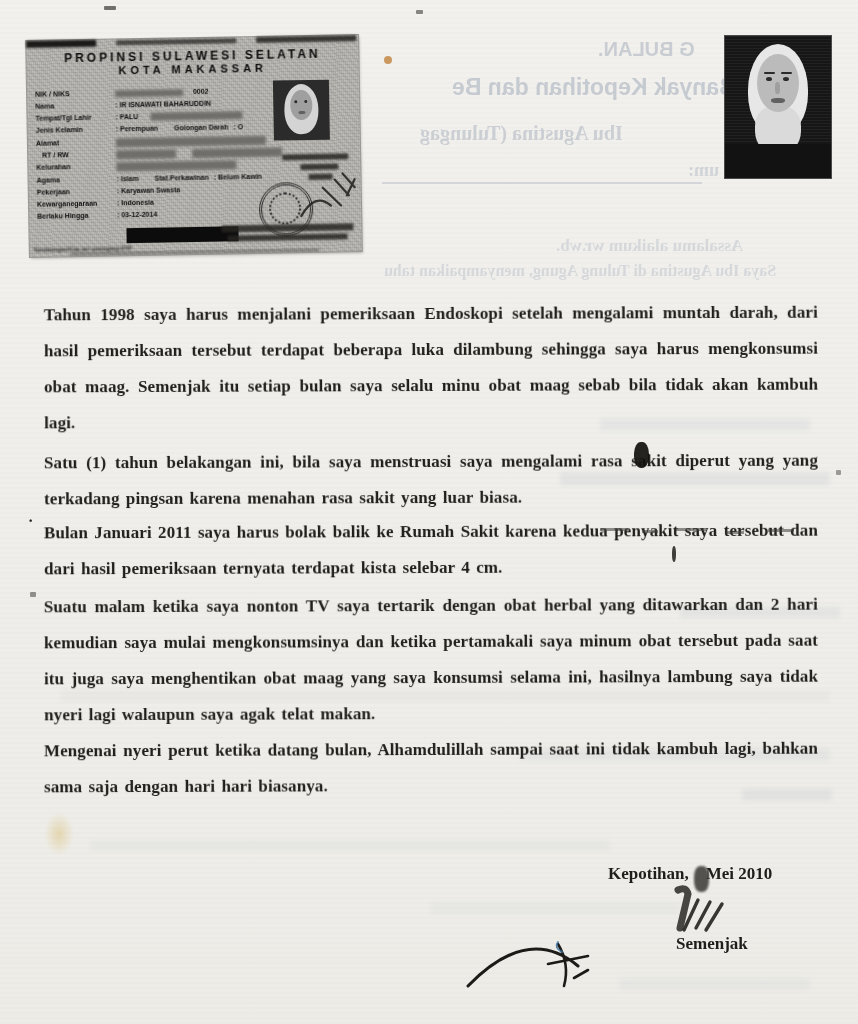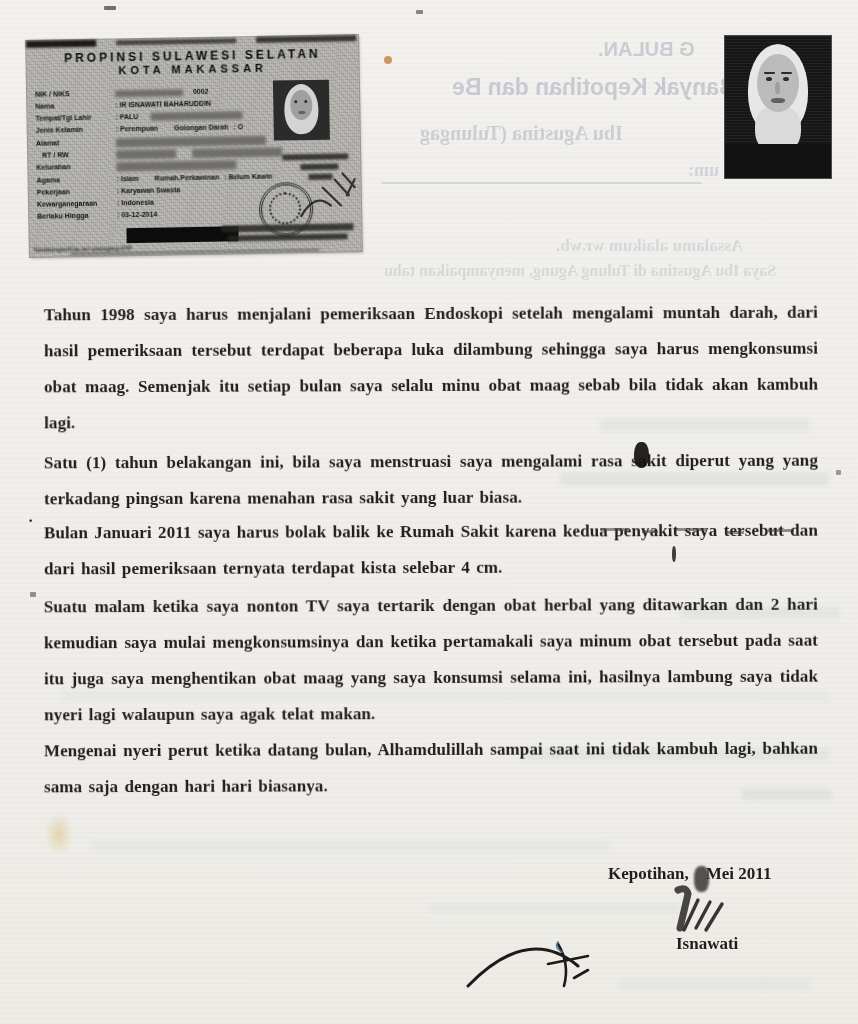--- a/index.html
+++ b/index.html
@@ -153,21 +153,21 @@
       <span class="redact" style="width:60px; height:9px;"></span>
       <span class="redact" style="width:90px; height:9px; margin-left:14px;"></span>
     </div>
     <div class="abs crow" style="top:123px;">
       <span class="clabel">Kelurahan</span>
       <span class="redact" style="width:120px; height:9px;"></span>
     </div>
     <div class="abs crow" style="top:136px;">
       <span class="clabel">Agama</span>
       <span class="cval">: Islam</span>
-      <span class="c2label">Rumah.Perkawinan</span>
+      <span class="c2label">Stat.Perkawinan</span>
       <span class="c2val">: Belum Kawin</span>
     </div>
     <div class="abs crow" style="top:148px;">
       <span class="clabel">Pekerjaan</span>
       <span class="cval">: Karyawan Swasta</span>
     </div>
     <div class="abs crow" style="top:160px;">
       <span class="clabel">Kewarganegaraan</span>
       <span class="cval">: Indonesia</span>
     </div>
@@ -224,29 +224,29 @@
 
   <div class="abs inkblob" style="left:634px; top:442px; width:15px; height:26px;"></div>
   <div class="abs dash" style="left:600px; top:528px; width:28px;"></div>
   <div class="abs dash" style="left:642px; top:530px; width:16px;"></div>
   <div class="abs dash" style="left:676px; top:528px; width:30px;"></div>
   <div class="abs dash" style="left:726px; top:531px; width:18px;"></div>
   <div class="abs dash" style="left:768px; top:529px; width:26px;"></div>
   <div class="abs inkblob" style="left:672px; top:546px; width:4px; height:16px; opacity:.8;"></div>
 
   <div class="abs closing" style="left:608px; top:864px;">
-    <span>Kepotihan,</span>&nbsp;&nbsp;&nbsp;&nbsp;<span>Mei 2011</span>
+    <span>Kepotihan,</span>&nbsp;&nbsp;&nbsp;&nbsp;<span>Mei 2010</span>
   </div>
   <div class="abs datesmudge"></div>
 
   <svg class="abs" style="left:664px; top:884px;" width="76" height="54" viewBox="0 0 76 54">
     <path d="M14 6 Q22 2 24 10 L16 44" stroke="#2a2824" stroke-width="7" fill="none" stroke-linecap="round" opacity=".85"></path>
     <path d="M20 46 L34 16 M32 44 L46 18 M42 46 L58 20" stroke="#24221f" stroke-width="3.4" fill="none" stroke-linecap="round" opacity=".9"></path>
   </svg>
-  <div class="abs closing" id="sign-name">Isnawati</div>
+  <div class="abs closing" id="sign-name">Semenjak</div>
 
   <svg class="abs" style="left:462px; top:934px;" width="140" height="62" viewBox="0 0 140 62">
     <path d="M6 52 Q66 -10 116 32" stroke="#1d1b18" stroke-width="3" fill="none" stroke-linecap="round"></path>
     <path d="M96 10 Q108 30 102 52 M86 30 L126 22 M112 44 L126 36" stroke="#1d1b18" stroke-width="2.6" fill="none" stroke-linecap="round"></path>
     <path d="M100 18 Q92 14 96 8" stroke="#3a6f9e" stroke-width="2" fill="none" stroke-linecap="round" opacity=".8"></path>
   </svg>
 
   <div class="abs stain-yellow" style="left:44px; top:812px; width:30px; height:44px;"></div>
   <div class="abs dot-orange" style="left:384px; top:56px; width:8px; height:8px;"></div>
   <div class="abs speck" style="left:104px; top:6px; width:12px; height:4px; opacity:.6;"></div>

